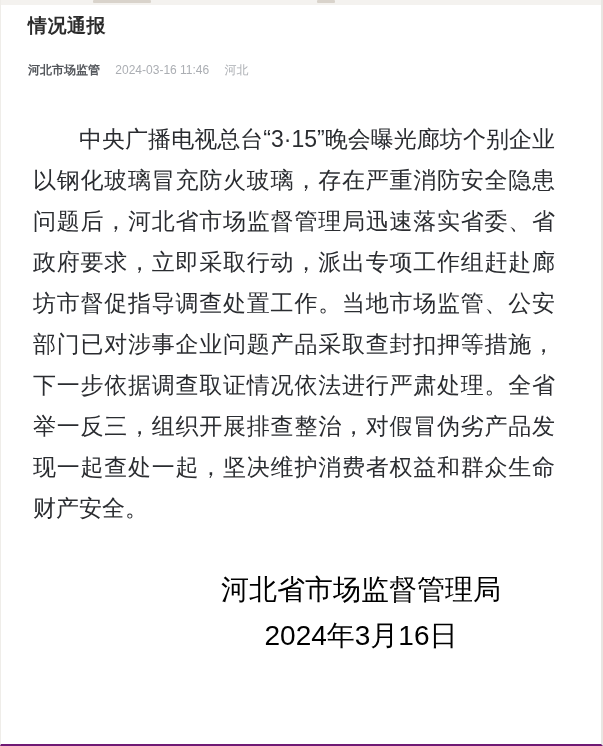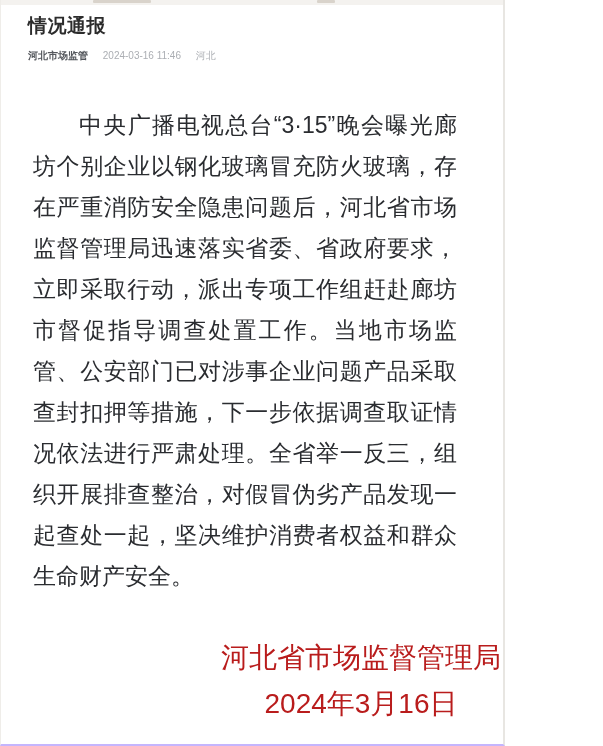--- a/index.html
+++ b/index.html
@@ -3,27 +3,27 @@
 <meta charset="utf-8">
 <style>
   html, body {
     margin: 0;
     padding: 0;
     background: #ffffff;
     font-family: "Liberation Sans", "DejaVu Sans", sans-serif;
   }
   .page {
     position: relative;
-    width: 505px;
+    width: 603px;
     height: 746px;
     box-sizing: border-box;
     background: #ffffff;
     border-left: 1px solid #efede9;
     border-right: 2px solid #e8e6e2;
-    border-bottom: 2px solid #c4b5fd;
+    border-bottom: 2px solid #701a75;
     overflow: hidden;
   }
   .top-crop-band {
     height: 5px;
     background: #f4f2ef;
     position: relative;
   }
   .top-crop-band .remnant {
     position: absolute;
     top: 0;
@@ -36,22 +36,22 @@
 
   .title {
     margin: 8px 27px 0 27px;
     font-size: 19px;
     line-height: 26px;
     font-weight: 700;
     color: #2c2c2c;
     letter-spacing: 0.5px;
   }
   .byline {
-    margin: 8px 27px 0 27px;
-    font-size: 10px;
+    margin: 22px 27px 0 27px;
+    font-size: 12px;
     line-height: 18px;
     white-space: nowrap;
   }
   .byline .author {
     color: #54575c;
     font-weight: 700;
   }
   .byline .time {
     color: #abaeb3;
     margin-left: 12px;
@@ -73,21 +73,21 @@
     text-indent: 2em;
     word-break: break-all;
   }
 
   .signature {
     margin: 38px 0 0 220px;
     width: 280px;
     text-align: center;
     font-size: 28px;
     line-height: 46px;
-    color: #b91c1c;
+    color: #000000;
   }
   .signature .sig-org  { white-space: nowrap; }
   .signature .sig-date { white-space: nowrap; }
 </style>
 </head>
 <body>
 
 <div class="page">
 
   <div class="top-crop-band">

